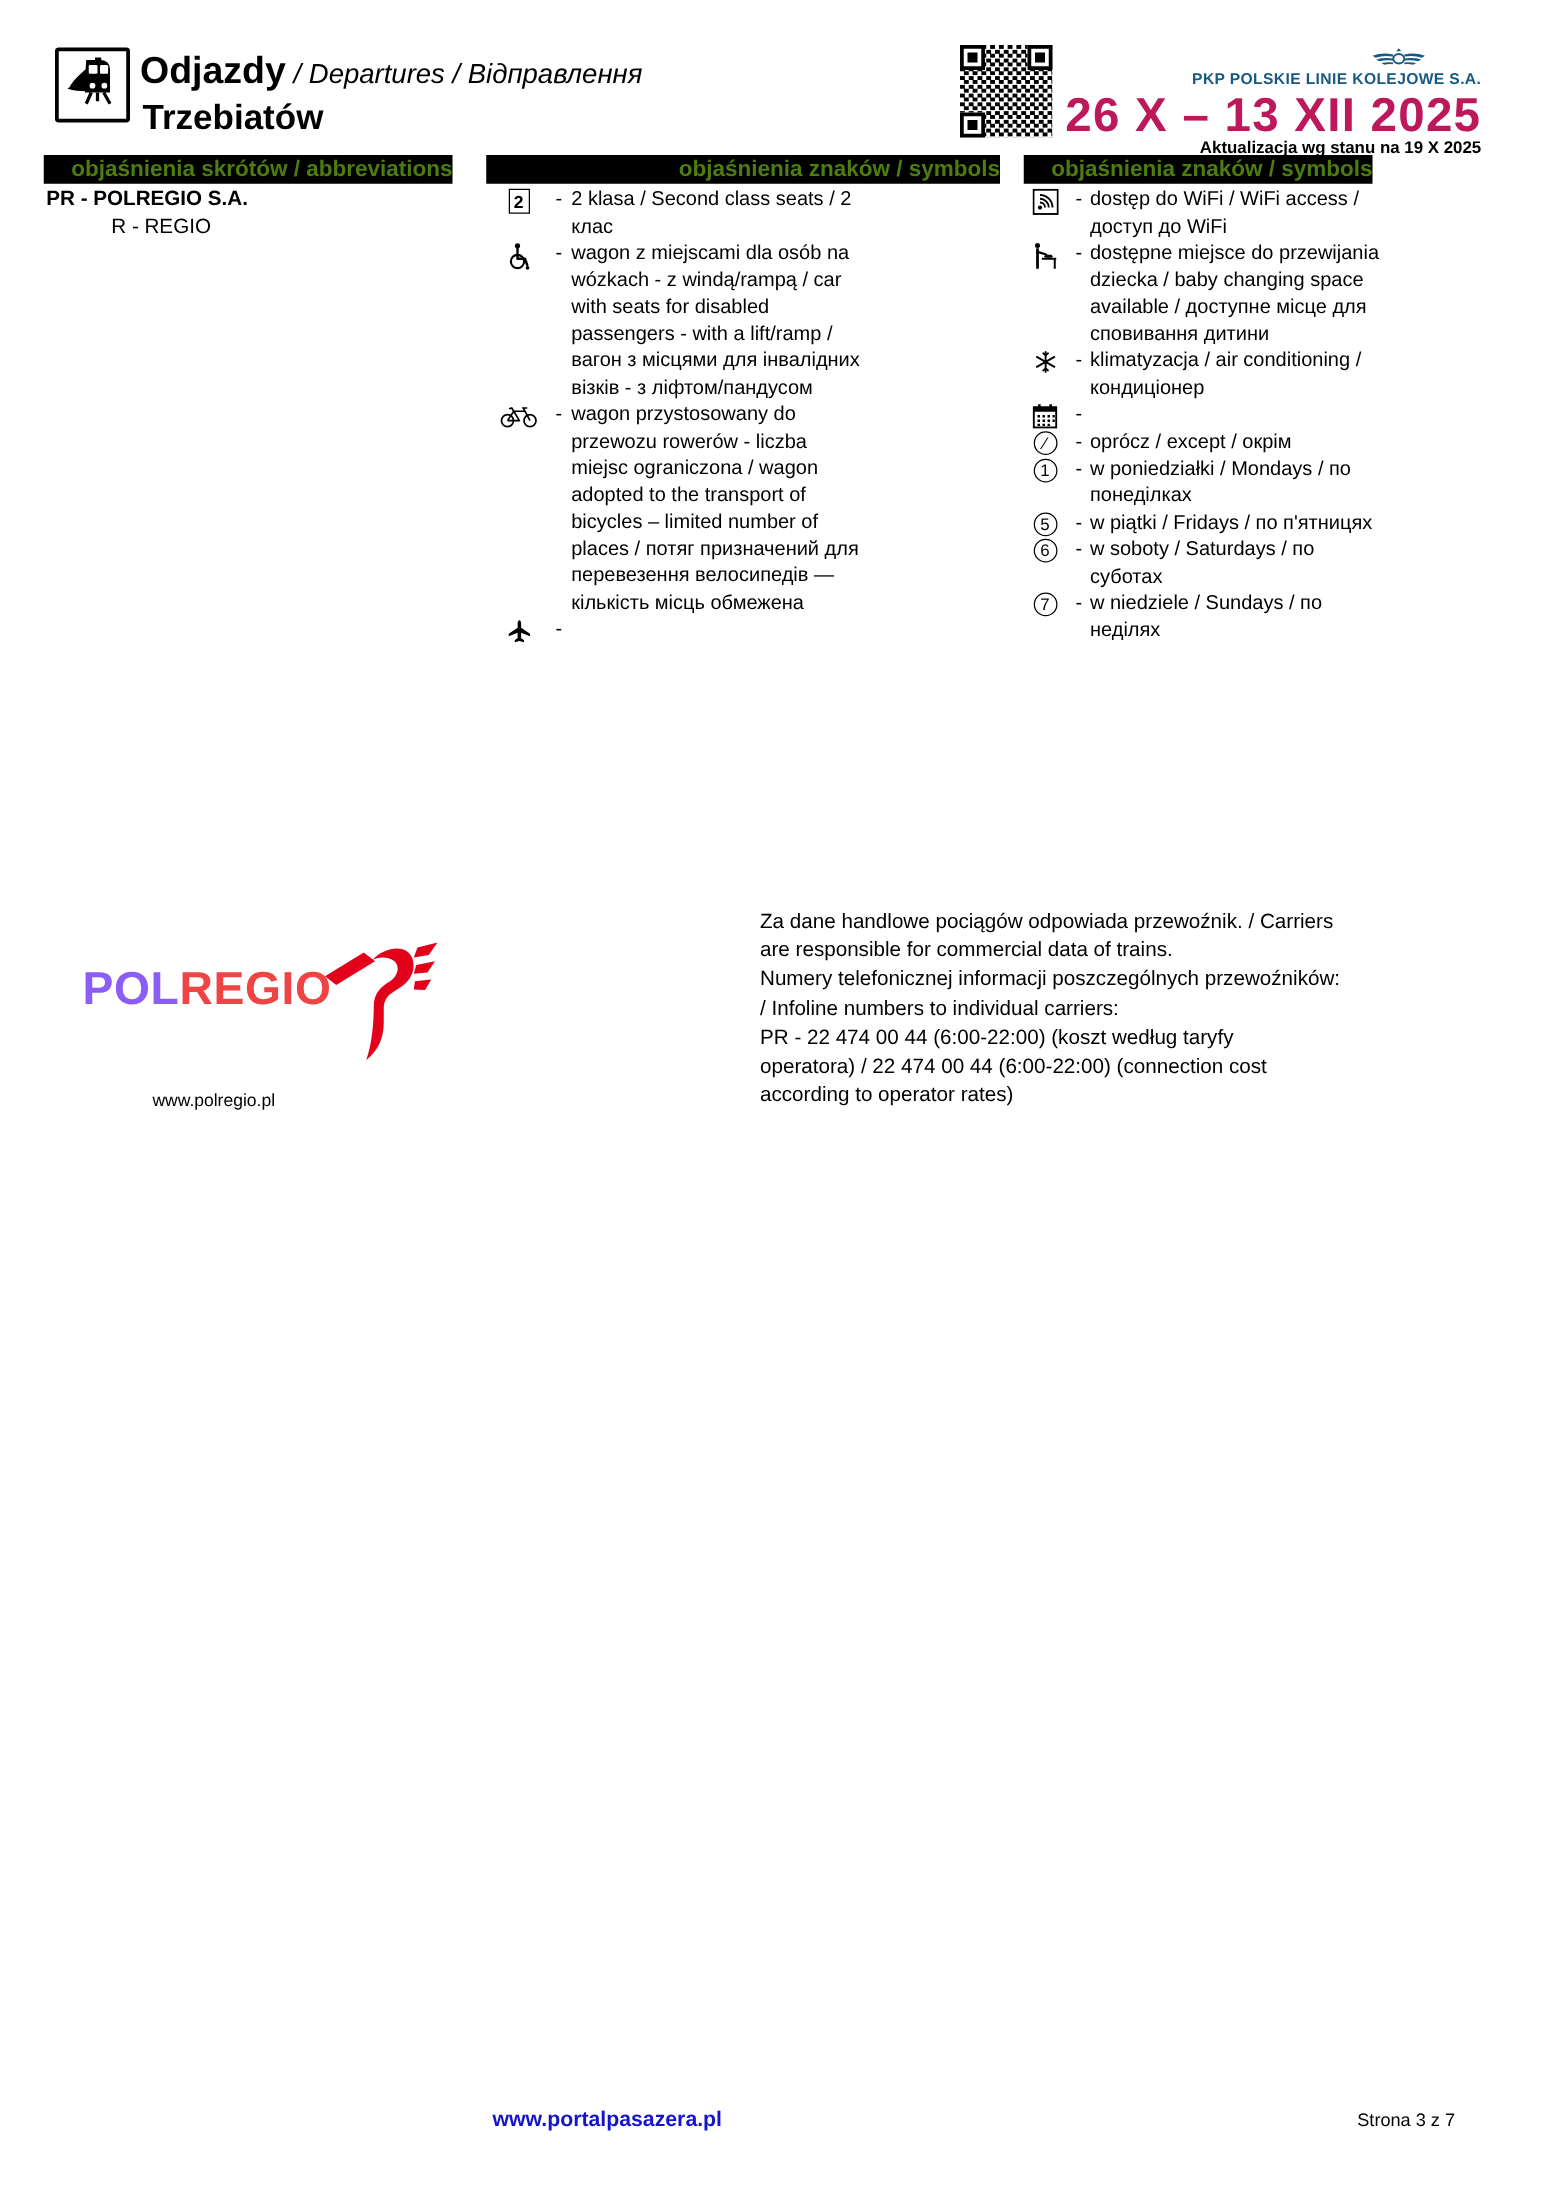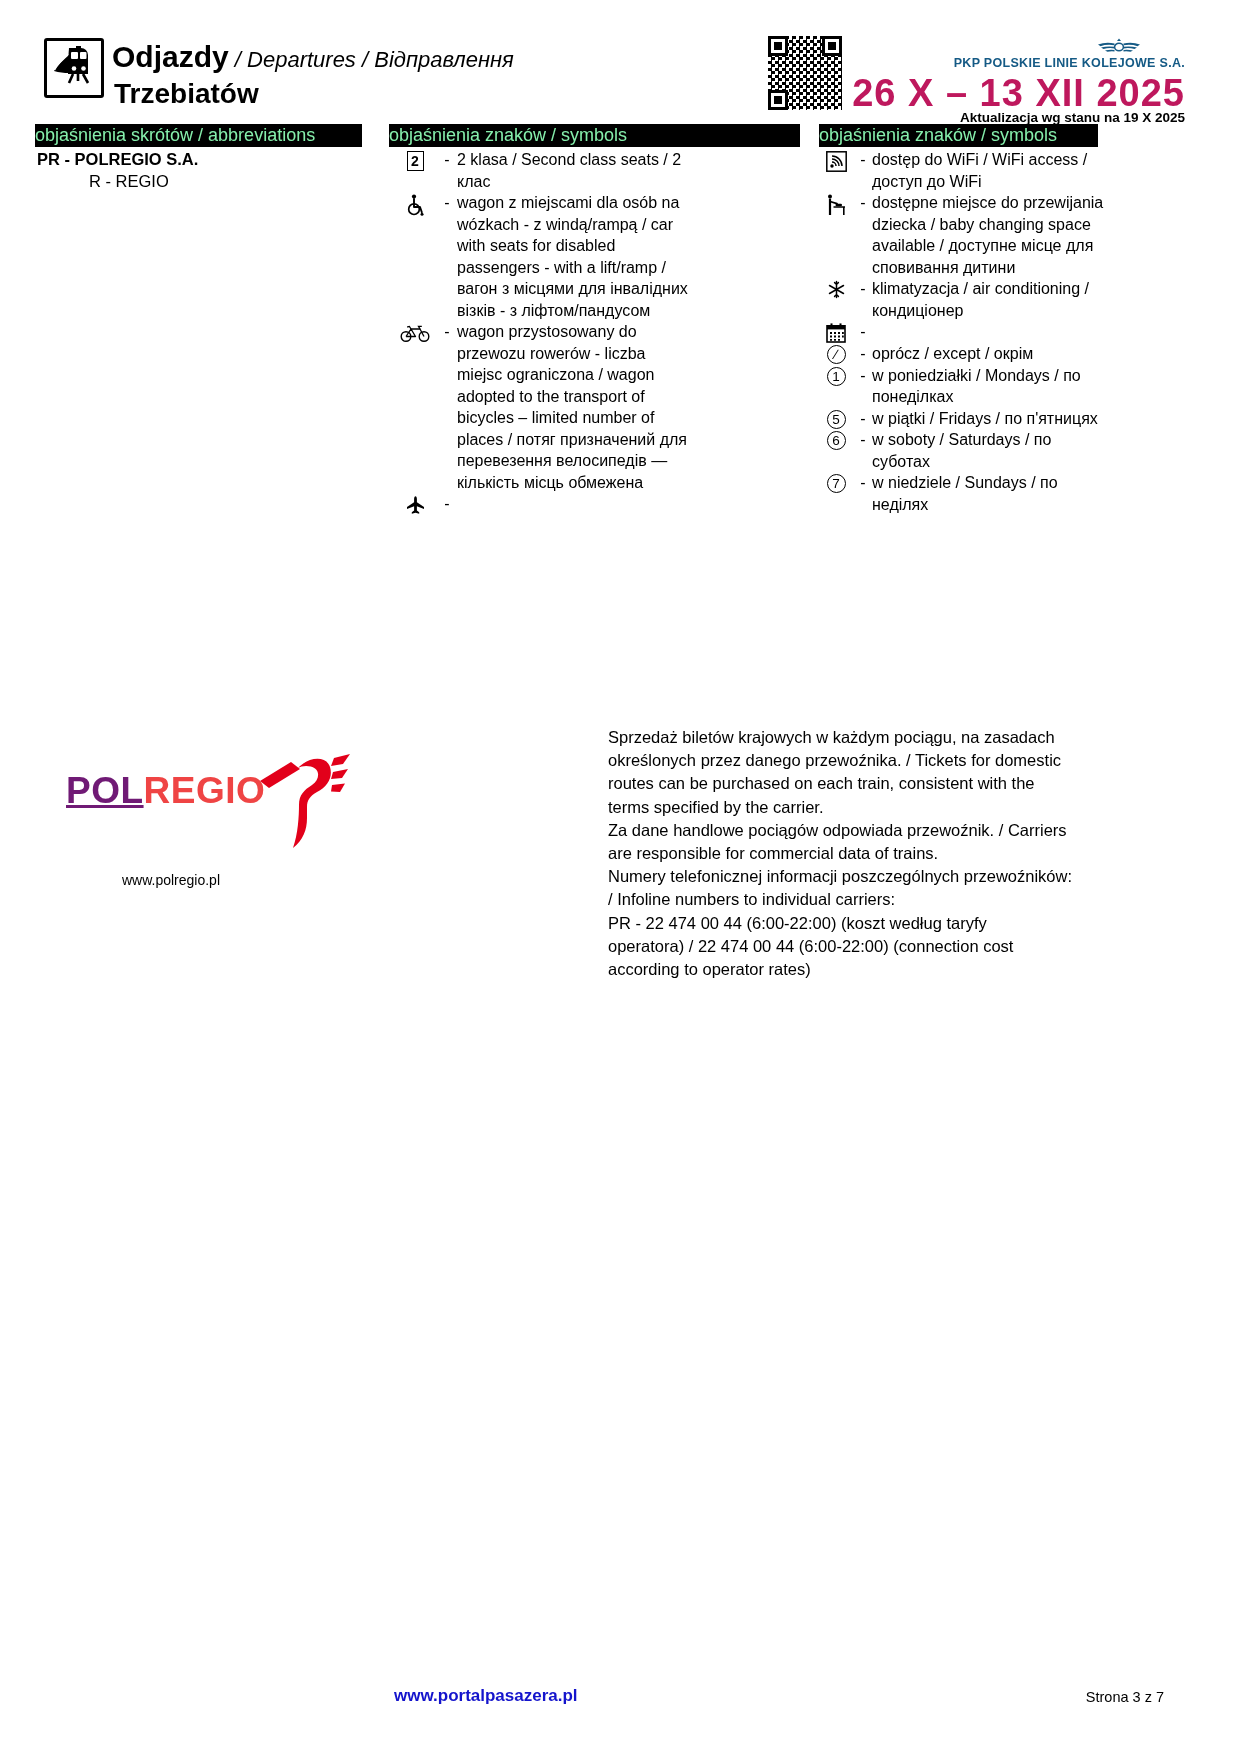--- a/index.html
+++ b/index.html
@@ -22,22 +22,22 @@
   .finder{position:absolute;width:20px;height:20px;background:#fff;border:3px solid #000;box-sizing:border-box;}
   .finder::before{content:"";display:block;width:8px;height:8px;background:#000;margin:3px;}
   .f-tl{left:0;top:0;} .f-tr{right:0;top:0;} .f-bl{left:0;bottom:0;}
 
   .pkp-eagle{left:1097px;top:38px;}
   .pkp-name{right:55px;top:56px;font-size:12.5px;font-weight:bold;color:#155a85;letter-spacing:.3px;white-space:nowrap;}
   .validity{right:55px;top:72px;font-size:38px;font-weight:bold;color:#be185d;letter-spacing:1px;white-space:nowrap;}
   .update-note{right:55px;top:110px;font-size:13.5px;font-weight:bold;white-space:nowrap;}
 
   
-  .bar{top:124px;height:23px;background:#000;color:#86efac;font-weight:normal;font-size:18px;
-    text-align:left;line-height:23px;white-space:nowrap;}
+  .bar{top:124px;height:23px;background:#000;color:#4d7c0f;font-weight:bold;font-size:18px;
+    text-align:right;line-height:23px;white-space:nowrap;}
   .bar-1{left:35px;width:327px;}
   .bar-2{left:389px;width:411px;}
   .bar-3{left:819px;width:279px;}
 
   .abbr-1{left:37px;top:150px;font-size:16.5px;font-weight:bold;}
   .abbr-2{left:37px;top:172px;font-size:16.5px;padding-left:52px;}
 
   .sym-col{display:flex;flex-direction:column;}
   .col-a{left:393px;top:149px;width:407px;}
   .col-b{left:818px;top:149px;width:292px;}
@@ -48,21 +48,21 @@
   .col-b .sym-dash{width:18px;min-width:18px;}
   .sym-text{font-size:16px;line-height:21.5px;white-space:pre-line;}
 
   .boxed-num{display:inline-block;width:15px;height:18px;border:1.6px solid #000;font-weight:bold;
     font-size:14px;text-align:center;line-height:18px;}
   .circled{display:inline-flex;width:19px;height:19px;border:1.4px solid #000;border-radius:50%;
     align-items:center;justify-content:center;font-size:13.5px;box-sizing:border-box;}
 
   
   .pol-logo-text{left:66px;top:770px;font-size:37px;font-weight:bold;letter-spacing:.5px;white-space:nowrap;}
-  .pol-red{color:#701a75;text-decoration:underline;} .pol-gray{color:#ef4444;}
+  .pol-red{color:#8b5cf6;} .pol-gray{color:#ef4444;}
   .pol-r{left:258px;top:750px;}
   .pol-url{left:66px;top:872px;width:210px;text-align:center;font-size:14px;color:#000;text-decoration:none;}
 
   .info{left:608px;top:726px;width:582px;font-size:16.5px;line-height:23.2px;}
   .info-p{white-space:pre-line;}
   .bold{font-weight:normal;margin-top:20px;}
 
   
   .portal-link{left:394px;top:1686px;width:315px;text-align:left;font-size:17px;font-weight:bold;
     color:#1414cc;text-decoration:none;}
@@ -307,24 +307,20 @@
       <path d="M40,18 C50,7 68,5 72,17 C75,27 70,36 59,42 C52,46 49,50 49,57 L49,68 C49,80 45,90 35,98 C40,84 41,66 41,55 C41,45 46,40 54,35 C61,30.5 62,22 57,18.5 C52,15 44,15.5 40,18 Z"></path>
       <path d="M76,8 L92,4 L85,14 L73,16 Z"></path>
       <path d="M75,22 L90,19 L84,28 L73,29 Z"></path>
       <path d="M74,35 L87,33.5 L82,42 L73,41.5 Z"></path>
     </g>
   </svg>
 </div>
 <a class="abs pol-url" href="#">www.polregio.pl</a>
 
 <div class="abs info">
-  <div class="info-p">Sprzedaż biletów krajowych w każdym pociągu, na zasadach
-określonych przez danego przewoźnika. / Tickets for domestic
-routes can be purchased on each train, consistent with the
-terms specified by the carrier.</div>
   <div class="info-p">Za dane handlowe pociągów odpowiada przewoźnik. / Carriers
 are responsible for commercial data of trains.</div>
   <div class="info-p">Numery telefonicznej informacji poszczególnych przewoźników:
 / Infoline numbers to individual carriers:</div>
   <div class="info-p"><span class="bold">PR - 22 474 00 44 (6:00-22:00) (koszt według taryfy
 operatora)</span><span> / 22 474 00 44 (6:00-22:00) (connection cost
 according to operator rates)</span></div>
 </div>
 
 <a class="abs portal-link" href="#">www.portalpasazera.pl</a>

